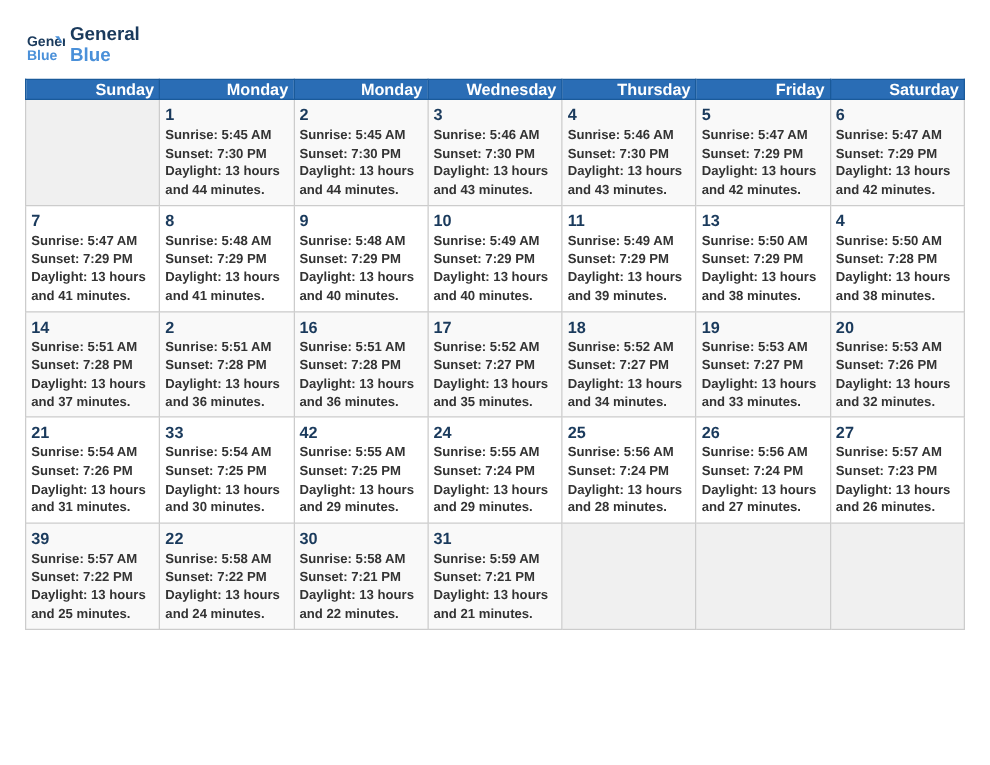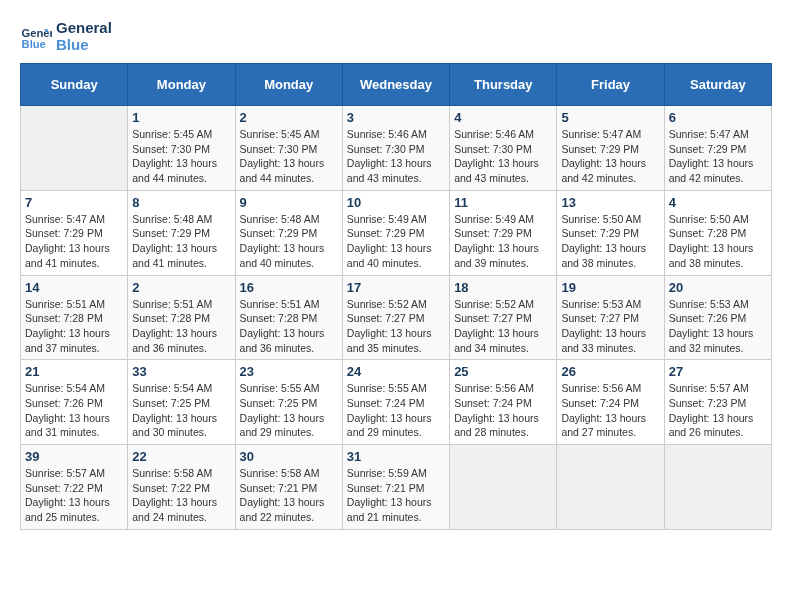--- a/index.html
+++ b/index.html
@@ -38,22 +38,22 @@
       color: #333;
     }
     table {
       width: 100%;
       border-collapse: collapse;
       font-size: 11px;
     }
     thead tr th {
       background-color: #2a6db5;
       color: #fff;
-      padding: 13px 4px;
-      text-align: center;
+      padding: 0 4px;
+      text-align: right;
       font-size: 13px;
       border: 1px solid #1a5a9a;
     }
     tbody tr td {
       border: 1px solid #ccc;
       vertical-align: top;
       padding: 4px;
       min-height: 80px;
       width: 14.28%;
     }
@@ -67,20 +67,21 @@
       font-size: 13px;
       font-weight: bold;
       color: #1a3a5c;
       display: block;
       margin-bottom: 2px;
     }
     .day-info {
       font-size: 10.5px;
       color: #333;
       line-height: 1.4;
+      font-weight: bold;
     }
     .empty-cell {
       background: #f0f0f0 !important;
     }
   </style>
 </head>
 <body>
 
 <div class="header">
   <div class="logo">
@@ -203,21 +204,21 @@
       <tr>
         <td>
           <span class="day-num">21</span>
           <div class="day-info">Sunrise: 5:54 AM<br>Sunset: 7:26 PM<br>Daylight: 13 hours and 31 minutes.</div>
         </td>
         <td>
           <span class="day-num">33</span>
           <div class="day-info">Sunrise: 5:54 AM<br>Sunset: 7:25 PM<br>Daylight: 13 hours and 30 minutes.</div>
         </td>
         <td>
-          <span class="day-num">23</span>
+          <span class="day-num">42</span>
           <div class="day-info">Sunrise: 5:55 AM<br>Sunset: 7:25 PM<br>Daylight: 13 hours and 29 minutes.</div>
         </td>
         <td>
           <span class="day-num">24</span>
           <div class="day-info">Sunrise: 5:55 AM<br>Sunset: 7:24 PM<br>Daylight: 13 hours and 29 minutes.</div>
         </td>
         <td>
           <span class="day-num">25</span>
           <div class="day-info">Sunrise: 5:56 AM<br>Sunset: 7:24 PM<br>Daylight: 13 hours and 28 minutes.</div>
         </td>

